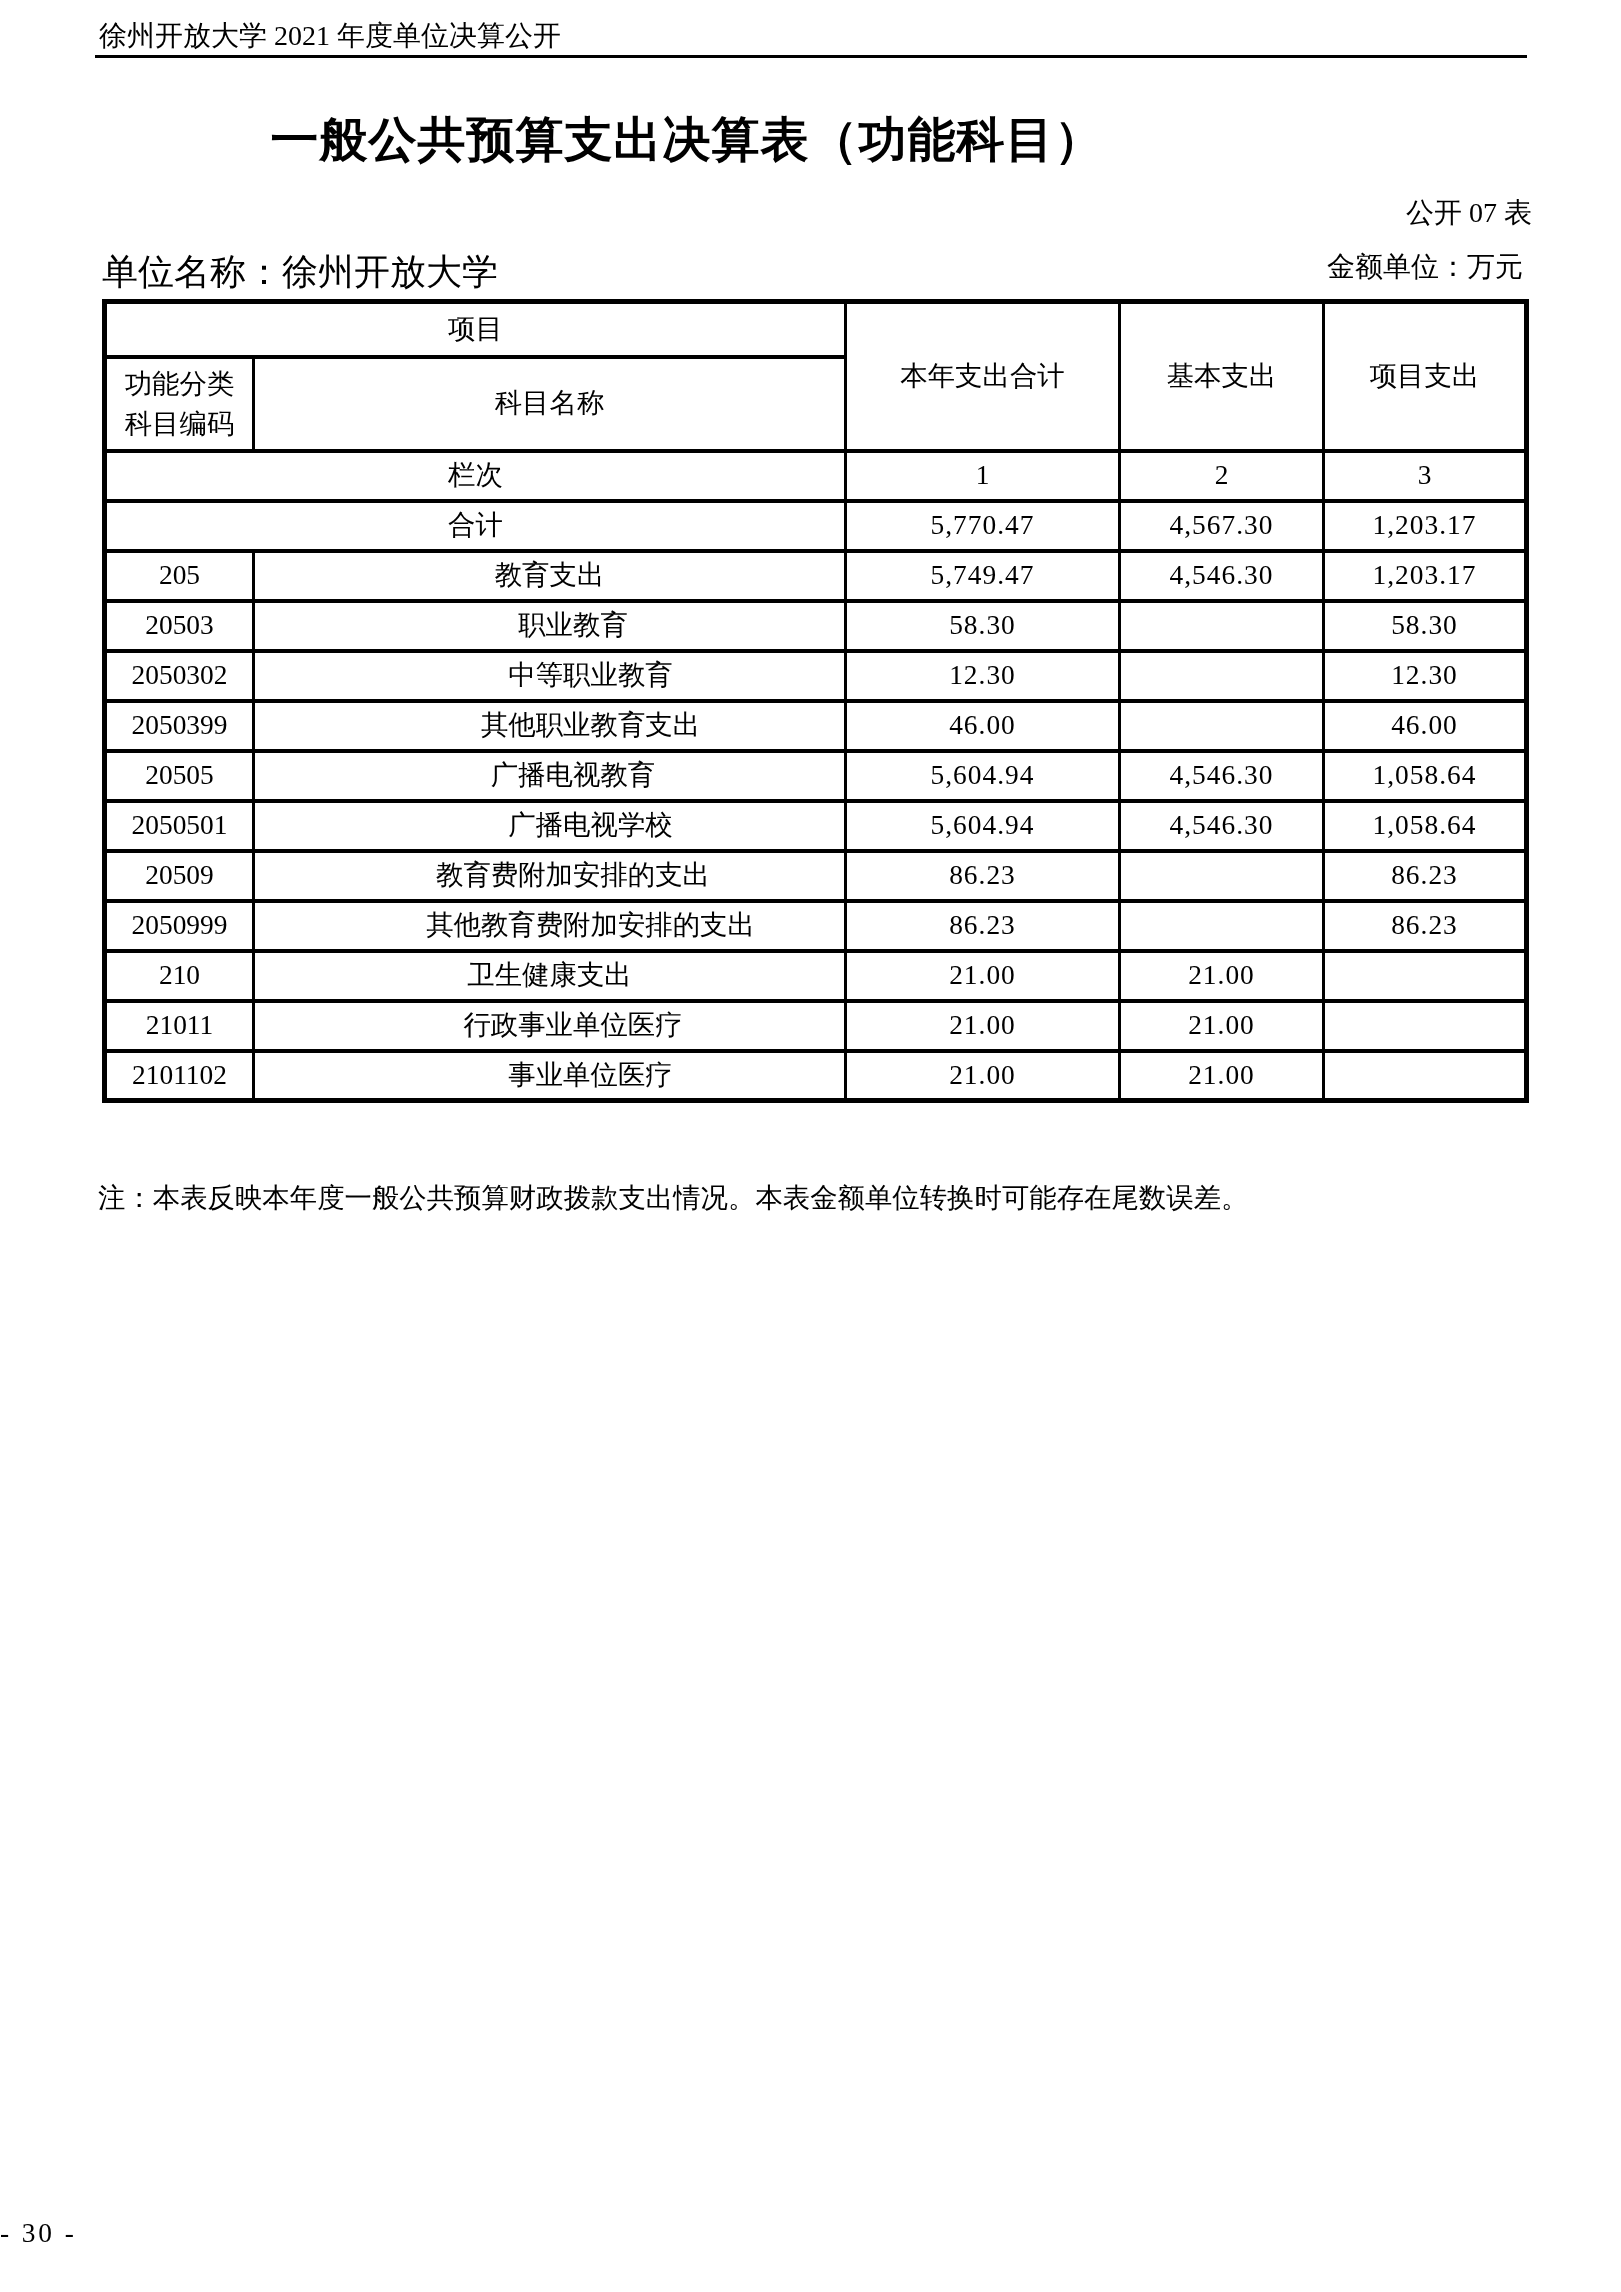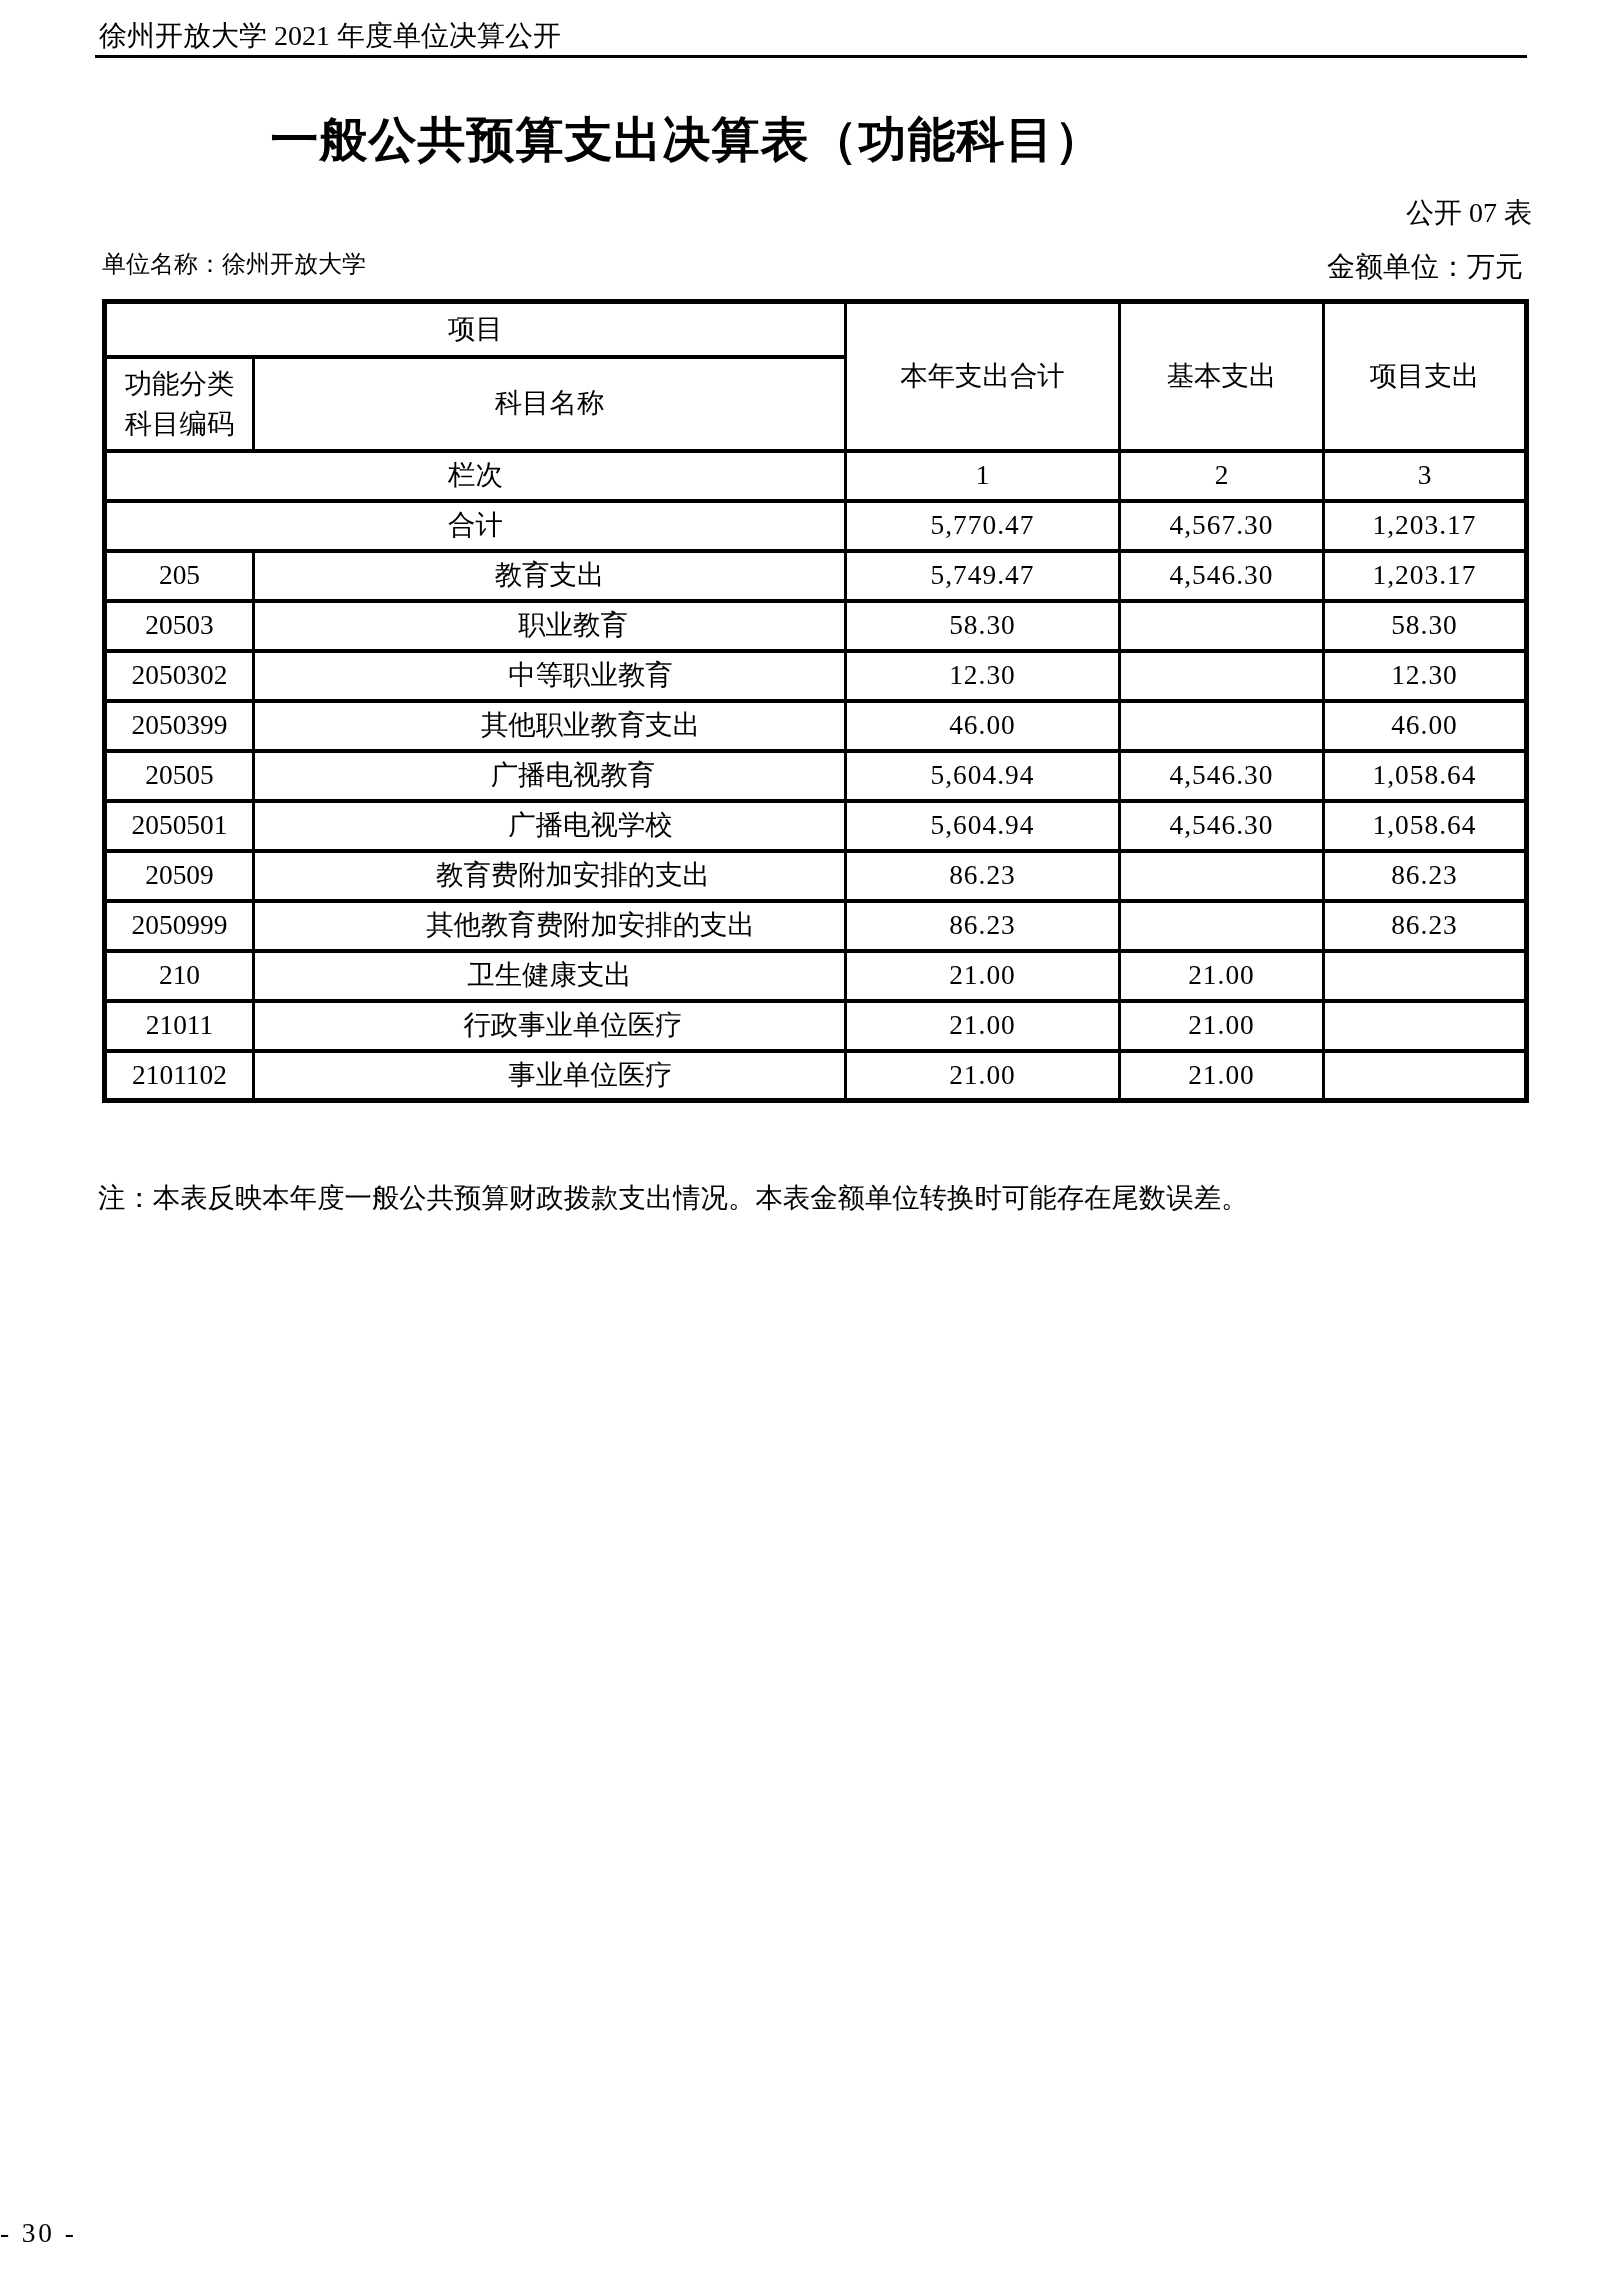--- a/index.html
+++ b/index.html
@@ -43,21 +43,21 @@
     position: absolute;
     top: 194px;
     right: 89px;
     font-size: 28px;
     white-space: nowrap;
   }
   .meta-left {
     position: absolute;
     top: 248px;
     left: 102px;
-    font-size: 24px;
+    font-size: 36px;
     white-space: nowrap;
   }
   .meta-right {
     position: absolute;
     top: 248px;
     right: 98px;
     font-size: 28px;
     white-space: nowrap;
     margin-left: 28px;
   }

